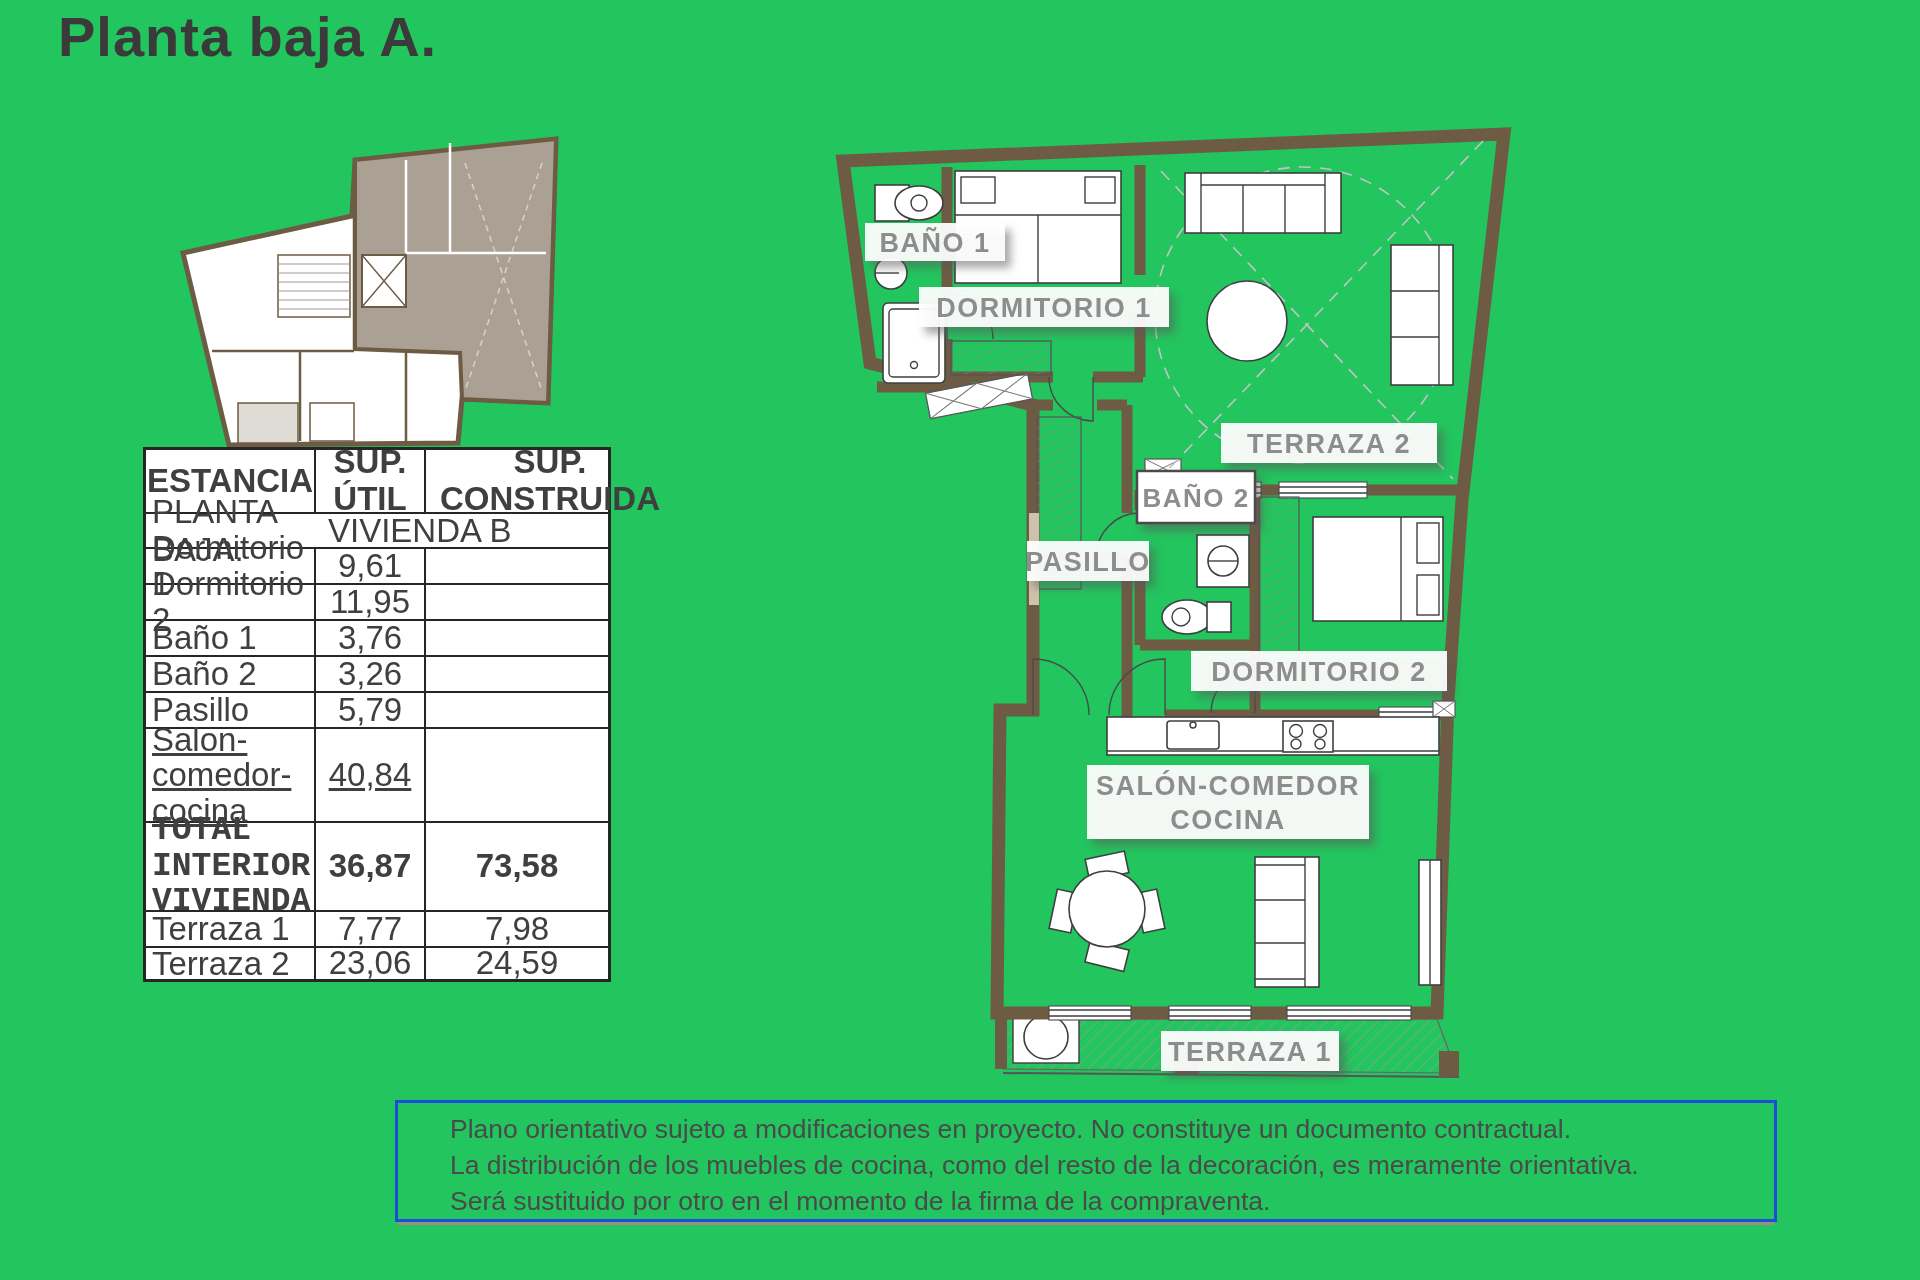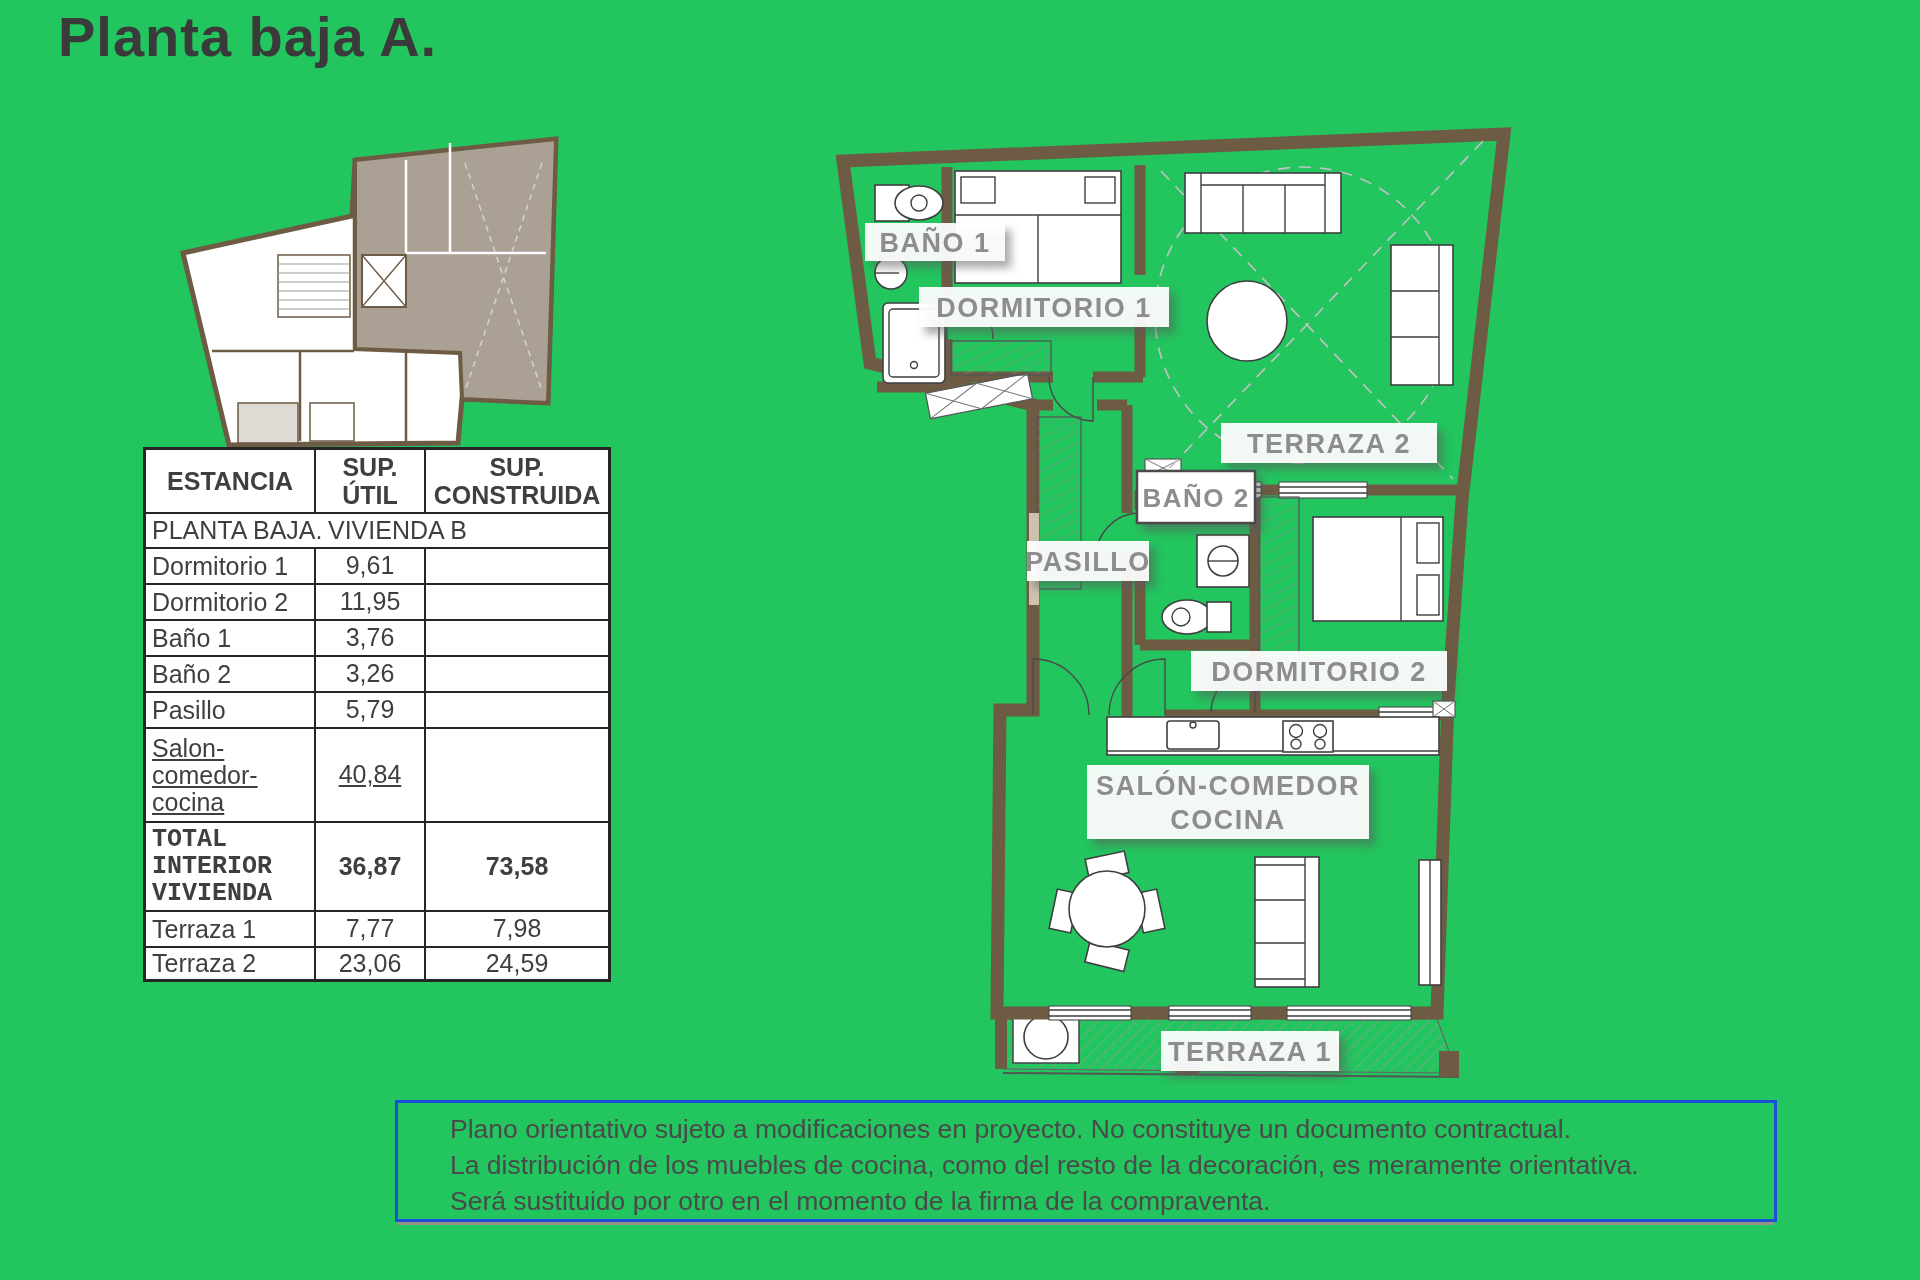--- a/index.html
+++ b/index.html
@@ -2,27 +2,27 @@
 <html><head>
 <meta charset="utf-8">
 <style>
   html,body{margin:0;padding:0;background:#fff;}
   .page{position:relative;width:1920px;height:1280px;background:#22c55e;overflow:hidden;
         font-family:"Liberation Sans",sans-serif;color:#3f3f3f;}
   .title{position:absolute;left:58px;top:4px;font-size:56px;font-weight:800;
          color:#3a3a3a;letter-spacing:1px;}
   
   .area-table{position:absolute;left:143px;top:447px;width:462px;
-              border:3px solid #262626;font-size:25px;color:#3f3f3f;background:#fff;}
+              border:3px solid #262626;font-size:33px;color:#3f3f3f;background:#fff;}
   .trow{display:grid;grid-template-columns:168px 110px 1fr;}
   .trow + .trow{border-top:2px solid #262626;}
   .c{min-height:100%;box-sizing:border-box;}
   .c1{display:flex;align-items:center;padding:3px 6px;line-height:1.08;}
   .c2,.c3{border-left:2px solid #262626;display:flex;align-items:center;
-          justify-content:center;text-align:center;line-height:1.1;padding:6px;}
+          justify-content:center;text-align:center;line-height:1.1;padding:14px;}
   .hrow{height:62px;}
   .hrow .c{font-weight:bold;display:flex;align-items:center;justify-content:center;
            text-align:center;line-height:1.12;}
   .srow{height:33px;display:flex;align-items:center;font-weight:normal;}
   .srow .s1{padding-left:6px;width:176px;}
   .h34{height:34px;} .h31{height:31px;} .h90{height:92px;text-decoration:underline;} .h87{height:87px;} .h92{height:92px;}
   .bold{font-weight:bold;}
   
   .disclaimer{position:absolute;left:395px;top:1100px;width:1382px;height:122px;
               box-sizing:border-box;border:3px solid #1d4ed8;

